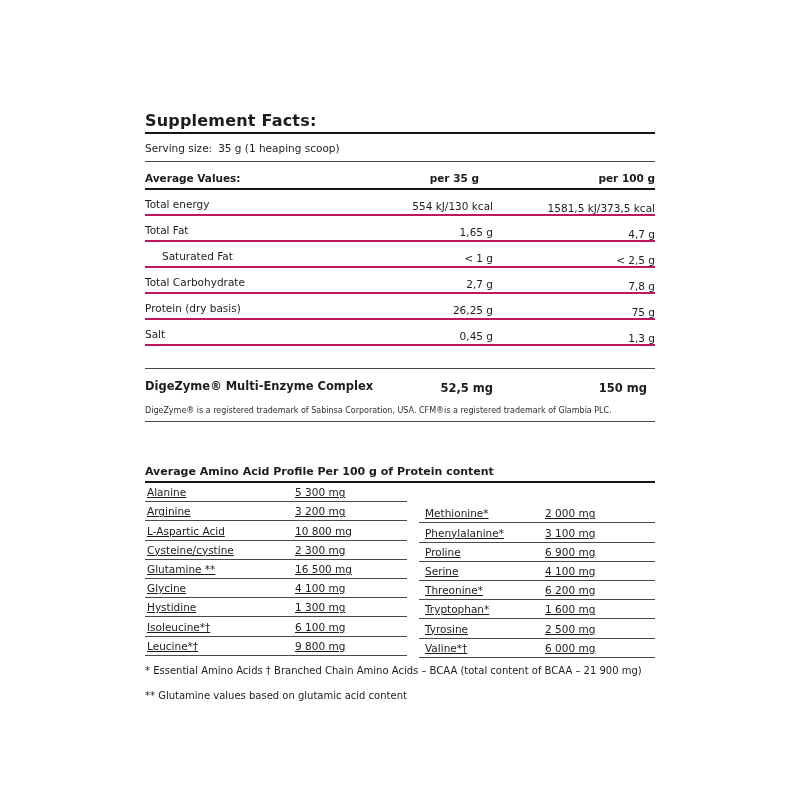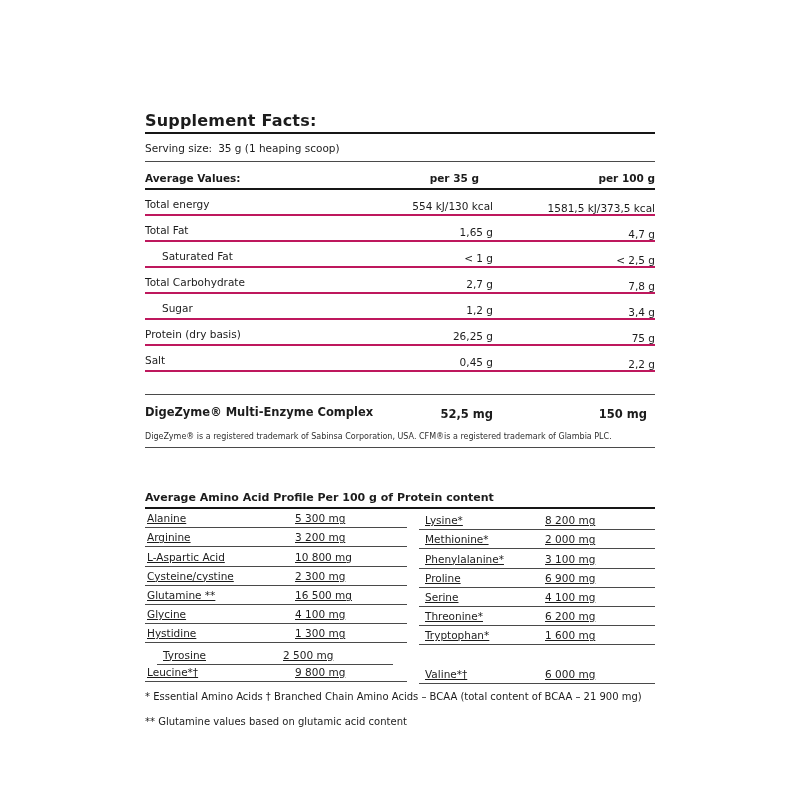--- a/index.html
+++ b/index.html
@@ -116,36 +116,31 @@
         <span class="c2">&lt; 1 g</span>
         <span class="c3">&lt; 2,5 g</span>
       </div>
 
       <div class="nrow">
         <span class="c1">Total Carbohydrate</span>
         <span class="c2">2,7 g</span>
         <span class="c3">7,8 g</span>
       </div>
 
-      <div class="nrow">
-        <span class="c1 indent">Sugar</span>
-        <span class="c2">1,2 g</span>
-        <span class="c3">3,4 g</span>
-      </div>
 
       <div class="nrow">
         <span class="c1">Protein (dry basis)</span>
         <span class="c2">26,25 g</span>
         <span class="c3">75 g</span>
       </div>
 
       <div class="nrow">
         <span class="c1">Salt</span>
         <span class="c2">0,45 g</span>
-        <span class="c3">2,2 g</span>
+        <span class="c3">1,3 g</span>
       </div>
     </div>
 
   <div class="spacer"></div>
 
   <div class="enzyme-row">
     <span class="c1">DigeZyme® Multi-Enzyme Complex</span>
     <span class="c2">52,5 mg</span>
     <span class="c3">150 mg</span>
   </div>
@@ -154,24 +149,20 @@
 
   <div class="amino-header">Average Amino Acid Profile Per 100 g of Protein content</div>
 
   <div>
 
       <div class="arow">
         <div class="ahalf ahalf-l">
           <span class="aname">Alanine</span>
           <span class="aval">5 300 mg</span>
         </div>
-        <div class="ahalf ahalf-r">
-          <span class="aname">Lysine*</span>
-          <span class="aval">8 200 mg</span>
-        </div>
       </div>
 
       <div class="arow">
         <div class="ahalf ahalf-l">
           <span class="aname">Arginine</span>
           <span class="aval">3 200 mg</span>
         </div>
         <div class="ahalf ahalf-r">
           <span class="aname">Methionine*</span>
           <span class="aval">2 000 mg</span>
@@ -227,20 +218,24 @@
           <span class="aname">Hystidine</span>
           <span class="aval">1 300 mg</span>
         </div>
         <div class="ahalf ahalf-r">
           <span class="aname">Tryptophan*</span>
           <span class="aval">1 600 mg</span>
         </div>
       </div>
 
       <div class="arow">
+        <div class="ahalf ahalf-l">
+          <span class="aname">Isoleucine*†</span>
+          <span class="aval">6 100 mg</span>
+        </div>
         <div class="ahalf ahalf-r">
           <span class="aname">Tyrosine</span>
           <span class="aval">2 500 mg</span>
         </div>
       </div>
 
       <div class="arow">
         <div class="ahalf ahalf-l">
           <span class="aname">Leucine*†</span>
           <span class="aval">9 800 mg</span>

